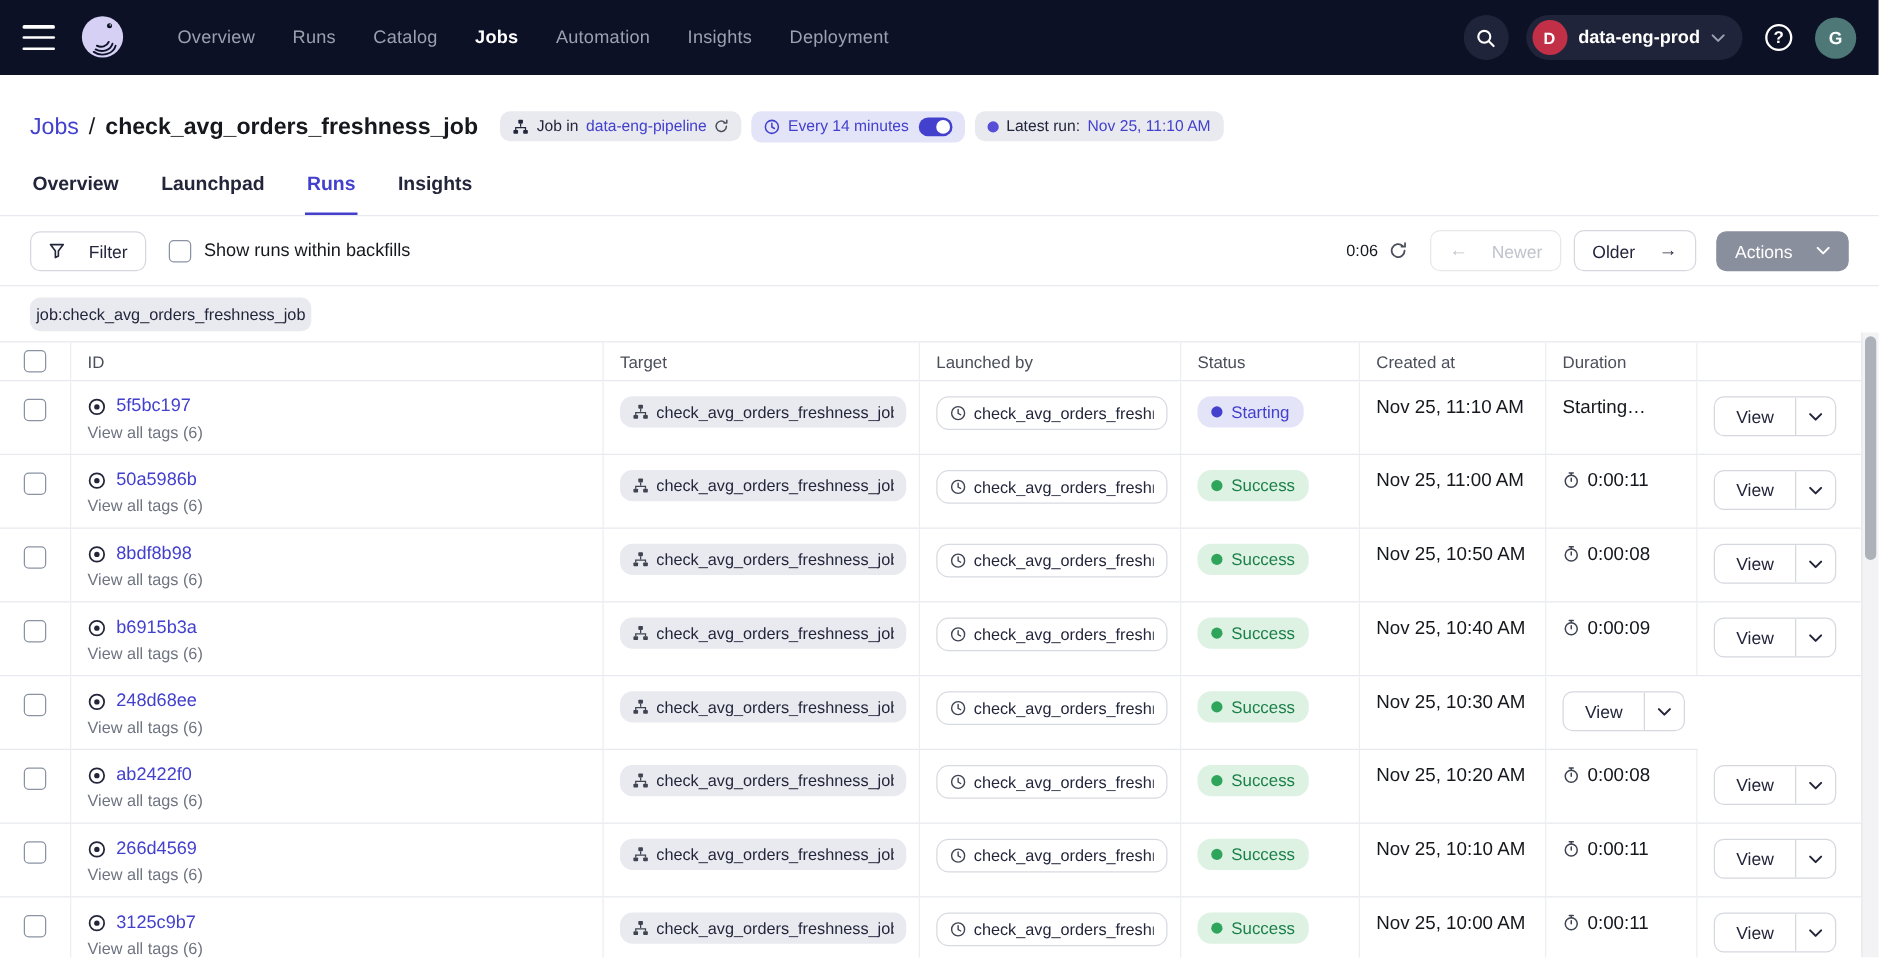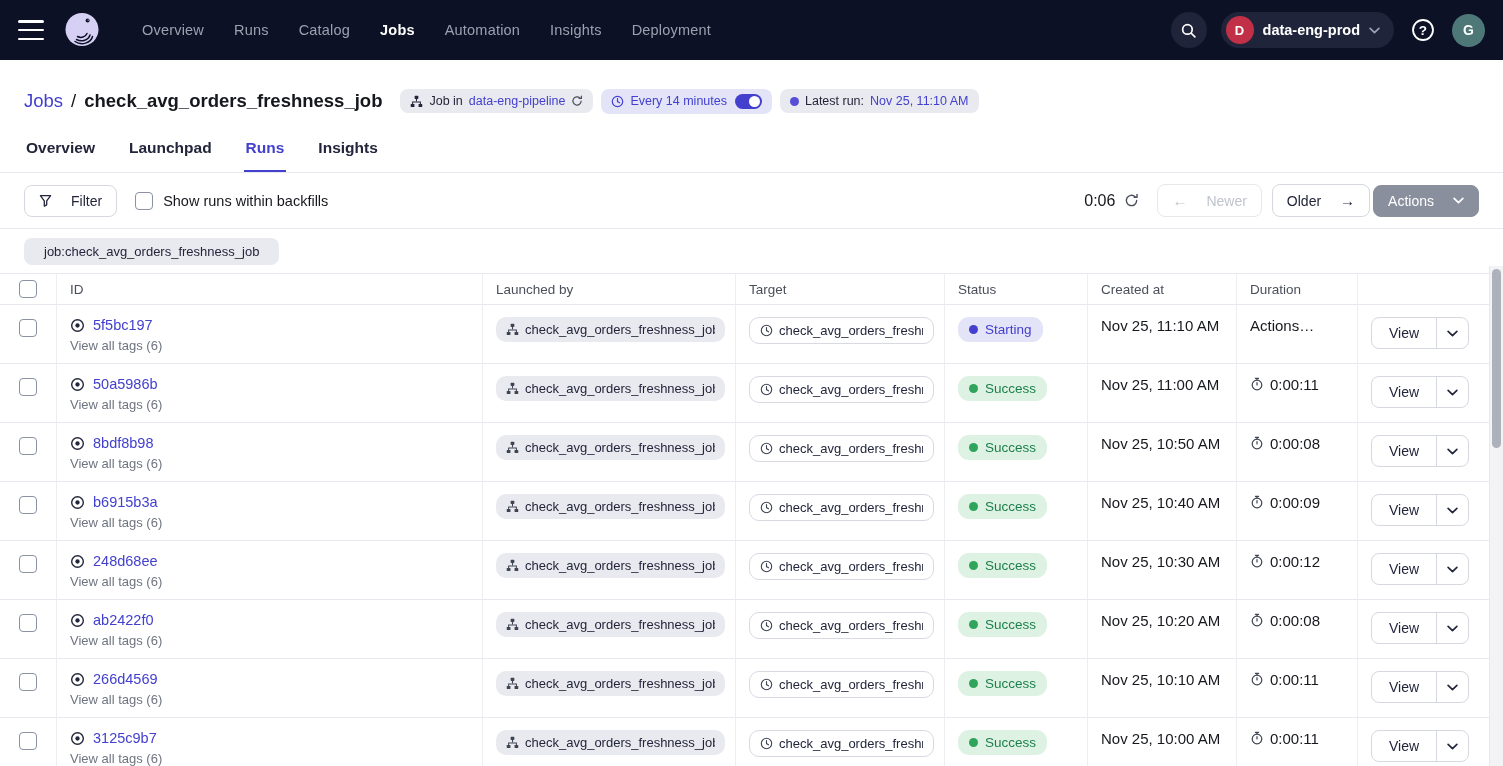--- a/index.html
+++ b/index.html
@@ -52,30 +52,30 @@
   .tab { font-size:15.5px; font-weight:600; color:#23263B; padding:9px 2px 13px; cursor:pointer; border-bottom:2px solid transparent; }
   .tab.active { color:#4340CE; border-bottom-color:#4340CE; }
 
   
   .toolbar { height:56px; display:flex; align-items:center; padding:0 24px; border-bottom:1px solid #E8E9EE; }
   .btn { display:inline-flex; align-items:center; gap:19px; background:#fff; border:1px solid #D5D8DF; border-radius:8px; padding:7px 14px; font-size:14px; font-weight:500; color:#23263B; cursor:pointer; font-family:inherit; }
   .checkbox { width:18px; height:18px; border:1.8px solid #8A92A3; border-radius:4px; background:#fff; display:inline-block; cursor:pointer; }
   .backfills { display:flex; align-items:center; gap:10px; margin-left:18px; }
   .backfills-label { font-size:14.5px; color:#16181D; }
   .toolbar-right { margin-left:auto; display:flex; align-items:center; }
-  .timer { font-size:16px; color:#16181D; }
+  .timer { font-size:13px; color:#16181D; }
   .refresh-btn { border:none; background:none; color:#4A4F5C; cursor:pointer; margin:0 18px 0 9px; display:flex; }
   .btn.disabled { border-color:#E6E8EC; color:#BFC3CC; cursor:default; }
   .btn .arrow { font-size:15px; }
   .btn-older { margin-left:10px;text-align:right; }
-  .btn-actions { margin-left:3px; background:#8A8F9D; border-color:#8A8F9D; color:#fff; }
+  .btn-actions { margin-left:16px; background:#8A8F9D; border-color:#8A8F9D; color:#fff; }
 
   
   .tag-row { height:44px; display:flex; align-items:center; padding:0 24px; }
-  .filter-tag { background:#E9EAEF; border-radius:8px; padding:6px 20px; font-size:13px; color:#23263B; cursor:pointer; }
+  .filter-tag { background:#E9EAEF; border-radius:8px; padding:6px 5px; font-size:13px; color:#23263B; cursor:pointer; }
 
   
   .runs-table { width:1489px; border-top:1px solid #E8E9EE; }
   .tr { display:grid; grid-template-columns:57px 426px 253px 209px 143px 149px 121px 1fr; }
   .td { border-right:1px solid #EDEEF1; border-bottom:1px solid #E8E9EE; min-width:0; }
   .td:last-child { border-right:none; }
   .thead .td { height:31px; display:flex; align-items:center; font-size:13.5px; color:#4A4F5A; padding-left:13px; }
   .cb-cell { display:flex; align-items:flex-start; justify-content:center; padding-top:13px; }
   .thead .cb-cell { align-items:center; padding:0; justify-content:center; }
   .row .td { height:59px; padding:12px 10px 0 13px; }
@@ -259,22 +259,22 @@
   <span class="filter-tag">job:check_avg_orders_freshness_job</span>
 </div>
 
 <div class="runs-table">
 
   <div class="tr thead">
     <div class="td cb-cell">
         <span class="checkbox"></span>
       </div>
     <div class="td">ID</div>
+    <div class="td">Target</div>
     <div class="td">Launched by</div>
-    <div class="td">Target</div>
     <div class="td">Status</div>
     <div class="td">Created at</div>
     <div class="td">Duration</div>
     <div class="td"></div>
   </div>
 
   <div class="tr row">
     <div class="td cb-cell">
         <span class="checkbox"></span>
       </div>
@@ -309,21 +309,21 @@
             </svg>
           </span>
           <span class="pill-text">check_avg_orders_freshn…</span>
         </span></div>
     <div class="td"><span class="status starting">
           <span class="dot"></span>
           <span>Starting</span>
         </span></div>
     <div class="td created">Nov 25, 11:10 AM</div>
     <div class="td duration">
-        <span>Actions…</span>
+        <span>Starting…</span>
       </div>
     <div class="td"><span class="view-btn">
           <button class="view-main">View</button>
           <button class="view-caret">
             <span class="icon">
               <svg width="11" height="7" viewBox="0 0 10 6">
                 <path d="M1 1l4 4 4-4" fill="none" stroke="currentColor" stroke-width="1.5" stroke-linecap="round" stroke-linejoin="round"></path>
               </svg>
             </span>
           </button>
@@ -550,29 +550,20 @@
               <path d="M7 3.8v3.3l2.2 1.3" fill="none" stroke="currentColor" stroke-width="1.2" stroke-linecap="round"></path>
             </svg>
           </span>
           <span class="pill-text">check_avg_orders_freshn…</span>
         </span></div>
     <div class="td"><span class="status success">
           <span class="dot"></span>
           <span>Success</span>
         </span></div>
     <div class="td created">Nov 25, 10:30 AM</div>
-    <div class="td duration">
-        <span class="icon">
-          <svg width="14" height="14" viewBox="0 0 14 14">
-            <circle cx="7" cy="8" r="4.8" fill="none" stroke="currentColor" stroke-width="1.2"></circle>
-            <path d="M5.4 1.3h3.2M7 1.3v1.9M7 8V5.5" fill="none" stroke="currentColor" stroke-width="1.2" stroke-linecap="round"></path>
-          </svg>
-        </span>
-        <span>0:00:12</span>
-      </div>
     <div class="td"><span class="view-btn">
           <button class="view-main">View</button>
           <button class="view-caret">
             <span class="icon">
               <svg width="11" height="7" viewBox="0 0 10 6">
                 <path d="M1 1l4 4 4-4" fill="none" stroke="currentColor" stroke-width="1.5" stroke-linecap="round" stroke-linejoin="round"></path>
               </svg>
             </span>
           </button>
         </span></div>

